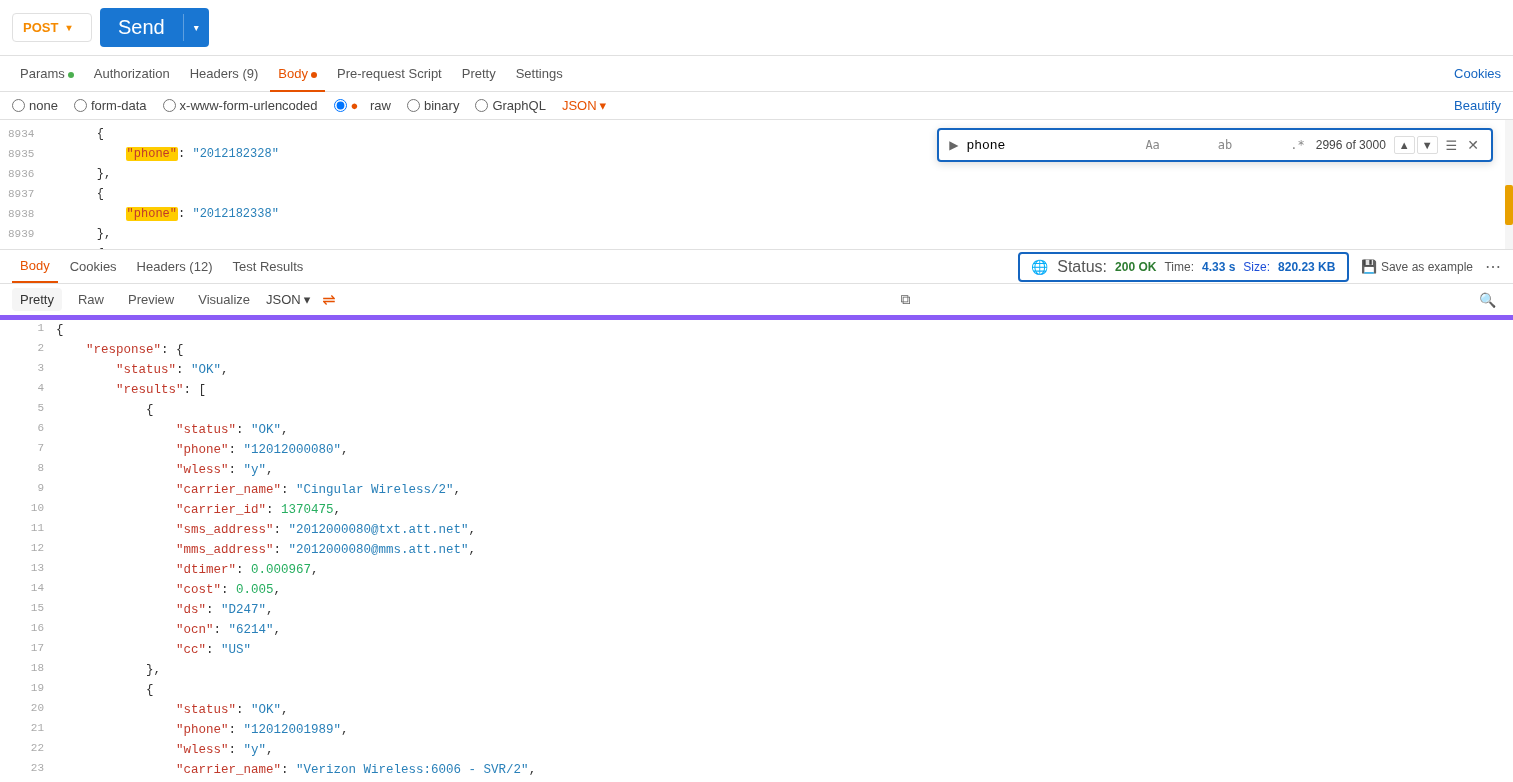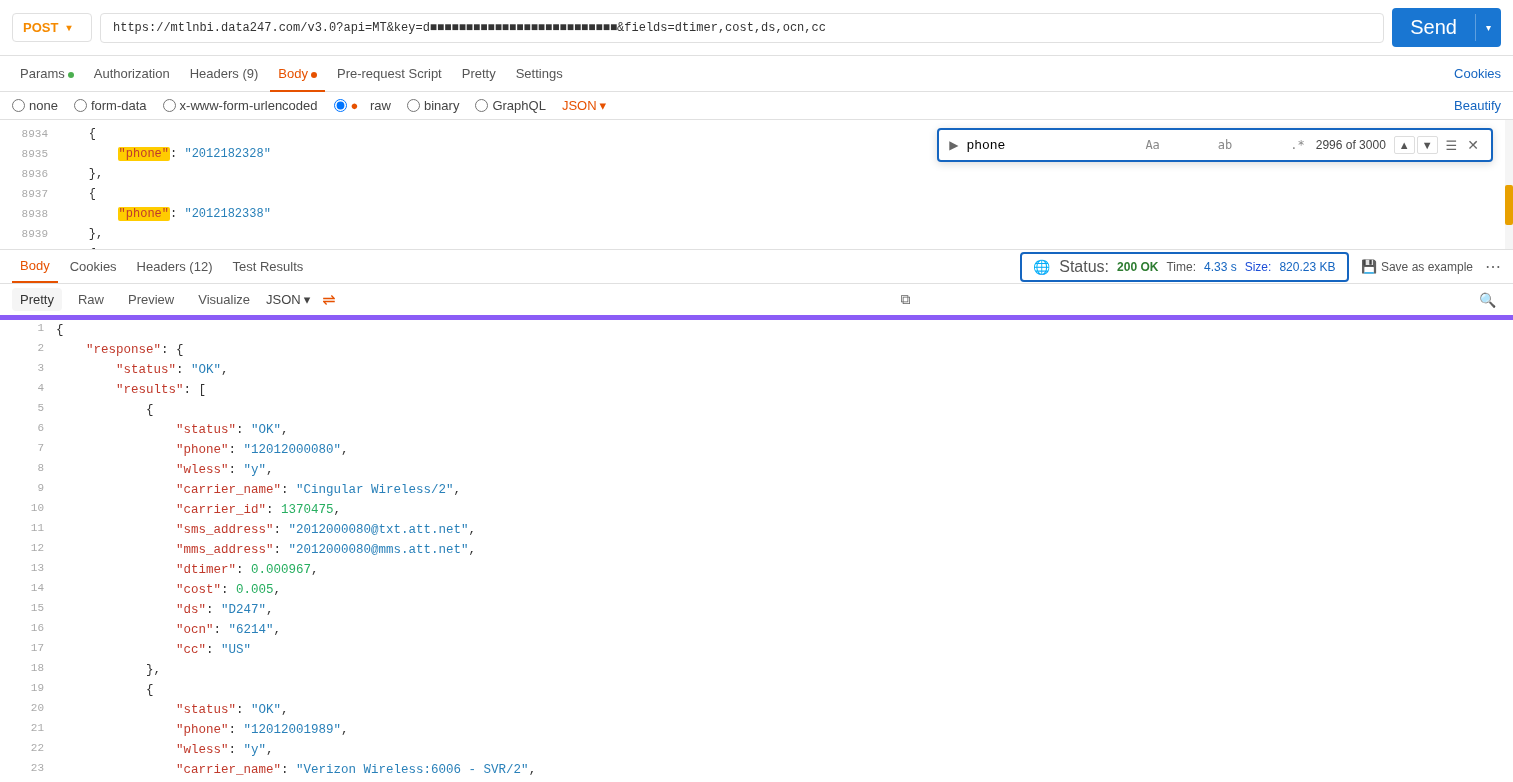--- a/index.html
+++ b/index.html
@@ -213,23 +213,23 @@
       overflow: hidden;
     }
     .code-line {
       display: flex;
       align-items: center;
       height: 20px;
       padding: 0 8px;
     }
     .line-num {
       width: 40px;
-      text-align: right;
+      text-align: left;
       color: #aaa;
-      margin-right: 12px;
+      margin-right: 20px;
       font-size: 11px;
       flex-shrink: 0;
     }
     .line-content { color: #333; white-space: pre; }
     .hl-orange { background: #ffcc00; color: #c0392b; border-radius: 2px; padding: 0 1px; }
 
     
     .resp-tabs-bar {
       display: flex;
       align-items: center;
@@ -260,21 +260,21 @@
     
     .status-box {
       border: 2px solid #1565c0;
       border-radius: 4px;
       padding: 4px 12px;
       display: flex;
       align-items: center;
       gap: 8px;
     }
     .status-200 { color: #2e7d32; font-weight: 600; }
-    .meta-value { color: #1565c0; font-weight: 400; }
+    .meta-value { color: #1565c0; font-weight: 700; }
 
     .save-example { color: #555; font-size: 12px; cursor: pointer; }
 
     
     .resp-body-bar {
       display: flex;
       align-items: center;
       padding: 4px 12px;
       border-bottom: 5px solid #8b5cf6;
       background: #fff;
@@ -364,21 +364,20 @@
     }
   </style>
 </head>
 <body>
 
 <div class="url-bar">
   <div class="method-select">
     <span>POST</span>
     <span style="margin-left:4px;font-size:10px;">▾</span>
   </div>
-  <input class="url-input" type="text" value="https://mtlnbi.data247.com/v3.0?api=MT&amp;key=d■■■■■■■■■■■■■■■■■■■■■■■■■■&amp;fields=dtimer,cost,ds,ocn,cc" style="">
   <button class="send-btn">
     <span class="send-label">Send</span>
     <span class="send-arrow">▾</span>
   </button>
 </div>
 
 <div class="req-tabs">
   <div class="req-tab">
     <span>Params</span><span class="dot dot-green"></span>
   </div>

